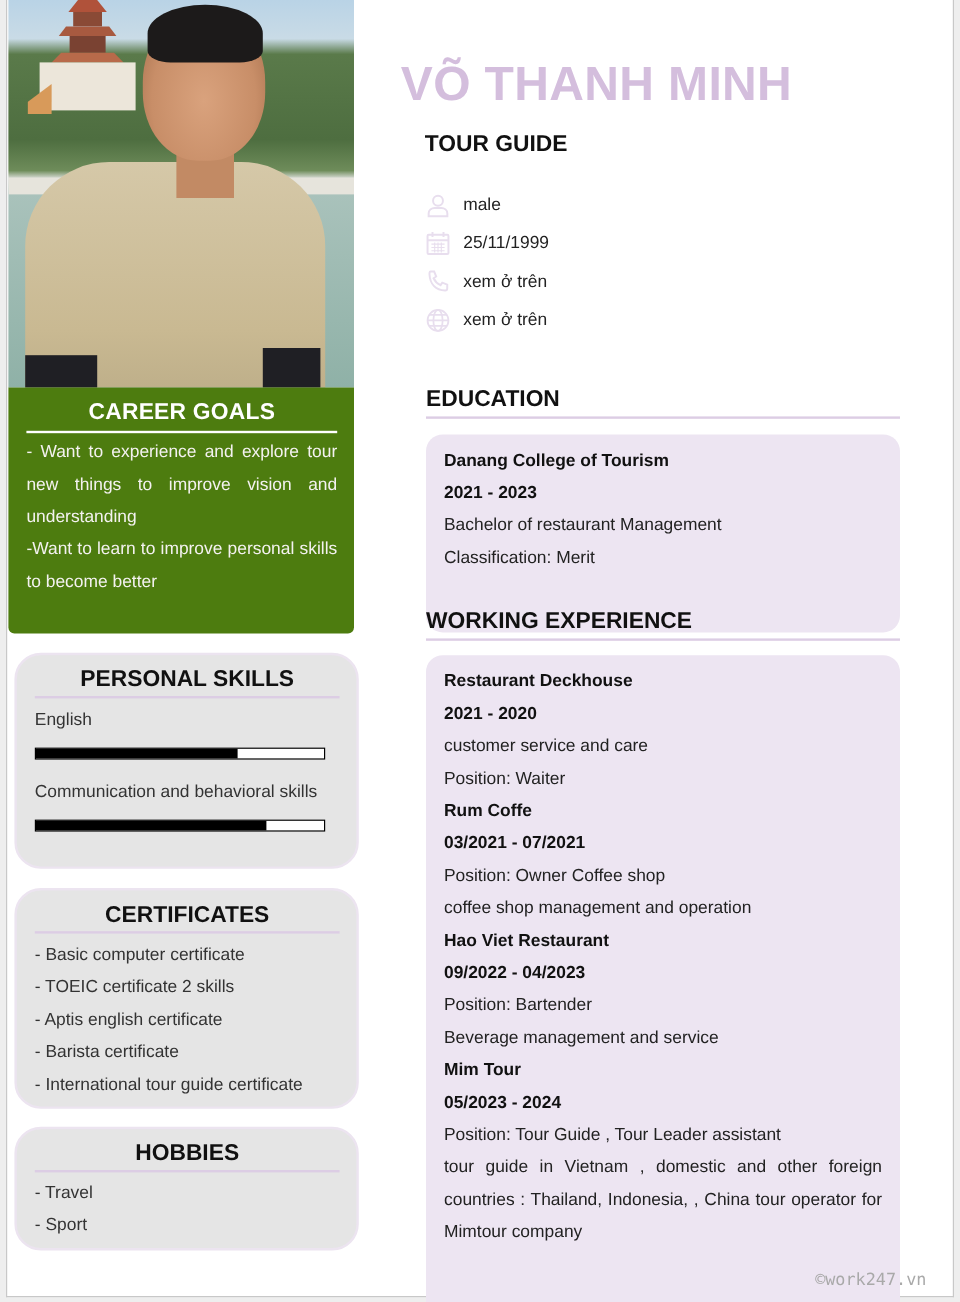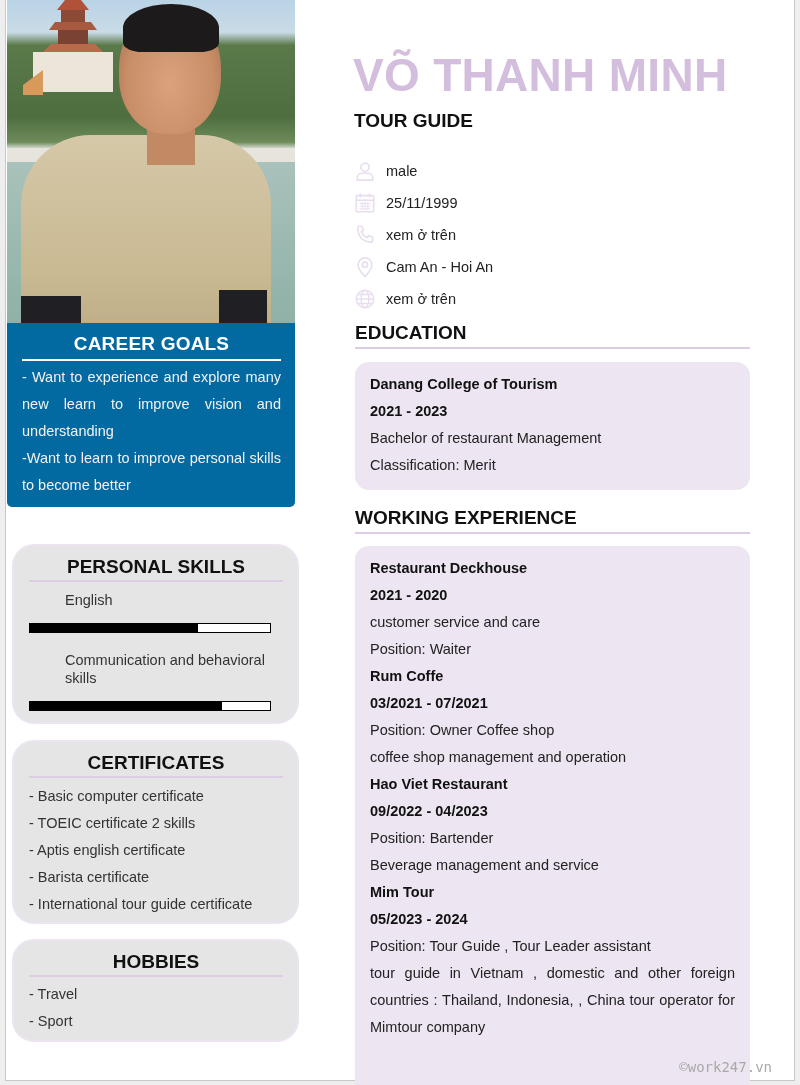--- a/index.html
+++ b/index.html
@@ -30,53 +30,53 @@
   .photo .person-neck { position: absolute; left: 140px; top: 125px; width: 48px; height: 40px; background: #c28a64; }
   .photo .person-shirt {
     position: absolute; left: 14px; top: 135px; width: 250px; height: 200px;
     background: linear-gradient(180deg, #d5c8a8, #c9b992 70%, #bcad88);
     border-radius: 70px 70px 0 0;
   }
   .photo .sleeve-l { position: absolute; left: 14px; top: 296px; width: 60px; height: 30px; background: #1f1f24; }
   .photo .sleeve-r { position: absolute; left: 212px; top: 290px; width: 48px; height: 36px; background: #1f1f24; }
 
   .career {
-    position: absolute; left: 1px; top: 323px; width: 288px; height: 184px;
-    background: #0369a1; border-radius: 0 0 5px 5px; color: #f4f2f0; padding: 10px 14px 0 15px;
+    position: absolute; left: 1px; top: 323px; width: 288px; height: 205px;
+    background: #4d7c0f; border-radius: 0 0 5px 5px; color: #f4f2f0; padding: 10px 14px 0 15px;
   }
   .career h2 {
     font-size: 19px; font-weight: 700; text-align: center; color: #fff; letter-spacing: 0.2px;
     padding-bottom: 4px; border-bottom: 2px solid #ffffff;
   }
   .career p { font-size: 14.5px; line-height: 27px; text-align: justify; margin-top: 3px; }
   .career p + p { margin-top: 0; }
 
   .card {
     position: absolute; left: 6px; width: 287px; background: #e5e5e5;
     border: 2px solid #ece4f0; border-radius: 22px; padding: 10px 14px 0 15px;
   }
   .card h2 {
     font-size: 19px; font-weight: 700; text-align: center; color: #111;
     padding-bottom: 2px; border-bottom: 2px solid #dccde4;
   }
   .card .item { font-size: 14.5px; color: #333; line-height: 27px; }
 
   .skills { top: 544px; height: 180px; }
-  .skill-label { font-size: 14.5px; color: #333; margin-top: 9px; line-height: 18px; margin-left: 36px; }
+  .skill-label { font-size: 14.5px; color: #333; margin-top: 9px; line-height: 18px; }
   .skill-bar { width: 242px; height: 10px; border: 1px solid #000; margin-top: 14px; background: #fff; }
   .skill-bar .fill { height: 100%; background: #000; }
 
   .certs { top: 740px; height: 184px; }
   .certs .list { margin-top: 5px; }
   .hobbies { top: 939px; height: 103px; }
   .hobbies .list { margin-top: 4px; }
 
   
   .name {
-    position: absolute; left: 347px; top: 48px; font-size: 46px; font-weight: 700;
+    position: absolute; left: 328px; top: 48px; font-size: 40px; font-weight: 700;
     color: #d4bedd; letter-spacing: 0.3px;
   }
   .job { position: absolute; left: 348px; top: 110px; font-size: 19px; font-weight: 700; color: #111; }
 
   .contacts { position: absolute; left: 348px; top: 155px; }
   .contact { display: flex; align-items: center; height: 32px; }
   .contact .ico { width: 22px; height: 22px; margin-right: 10px; }
   .contact .ico svg { width: 22px; height: 22px; }
   .contact .txt { font-size: 14.5px; color: #222; }
 
@@ -86,21 +86,21 @@
   }
   .box {
     position: absolute; left: 349px; width: 395px; background: #ede5f2; border-radius: 14px;
     padding: 9px 15px 0 15px;
   }
   .box .l { font-size: 14.5px; line-height: 27px; color: #222; }
   .box .b { font-weight: 700; color: #111; }
   .box .j { text-align: justify; }
 
   .edu-title { top: 322px; }
-  .edu-box { top: 362px; height: 128px; }
+  .edu-box { top: 362px; height: 165px; }
   .work-title { top: 507px; }
   .work-box { top: 546px; height: 612px; }
 
   .watermark {
     position: absolute; right: 22px; top: 1059px; font-family: "DejaVu Sans Mono", monospace;
     font-size: 14px; color: #a9a9a9;
   }
 </style>
 </head>
 <body>
@@ -121,21 +121,21 @@
     <div class="person-shirt"></div>
     <div class="person-neck"></div>
     <div class="person-head"></div>
     <div class="person-hair"></div>
     <div class="sleeve-l"></div>
     <div class="sleeve-r"></div>
   </div>
 
   <div class="career">
     <h2>CAREER GOALS</h2>
-    <p>- Want to experience and explore many new learn to improve vision and understanding</p>
+    <p>- Want to experience and explore tour new things to improve vision and understanding</p>
     <p>-Want to learn to improve personal skills to become better</p>
   </div>
 
   <div class="card skills">
     <h2>PERSONAL SKILLS</h2>
     <div class="skill-label">English</div>
     <div class="skill-bar">
       <div class="fill" style="width: 70%;"></div>
     </div>
     <div class="skill-label" style="margin-top:18px">Communication and behavioral skills</div>
@@ -191,29 +191,20 @@
     <div class="contact">
       <span class="ico">
         <svg viewBox="0 0 24 24" fill="none" stroke="#e8deee" stroke-width="1.8">
             <path d="M5 2.5l3.5 0 1.8 4.5-2.3 1.6c1.2 2.7 3.6 5.1 6.3 6.3l1.6-2.3 4.5 1.8v3.5c0 1-0.9 1.8-1.9 1.8C10 19.2 4.8 14 4.3 5.4 4.2 4.4 4.3 2.5 5 2.5z"></path>
           </svg>
       </span>
       <span class="txt">xem ở trên</span>
     </div>
     <div class="contact">
       <span class="ico">
-        <svg viewBox="0 0 24 24" fill="none" stroke="#e8deee" stroke-width="1.8">
-            <path d="M12 22.5s-7.5-8-7.5-13a7.5 7.5 0 0 1 15 0c0 5-7.5 13-7.5 13z"></path>
-            <circle cx="12" cy="9.5" r="2.8"></circle>
-          </svg>
-      </span>
-      <span class="txt">Cam An - Hoi An</span>
-    </div>
-    <div class="contact">
-      <span class="ico">
         <svg viewBox="0 0 24 24" fill="none" stroke="#e8deee" stroke-width="1.6">
             <circle cx="12" cy="12" r="9.5"></circle>
             <ellipse cx="12" cy="12" rx="4.2" ry="9.5"></ellipse>
             <line x1="2.5" y1="12" x2="21.5" y2="12"></line>
             <path d="M4 7h16M4 17h16"></path>
           </svg>
       </span>
       <span class="txt">xem ở trên</span>
     </div>
   </div>

